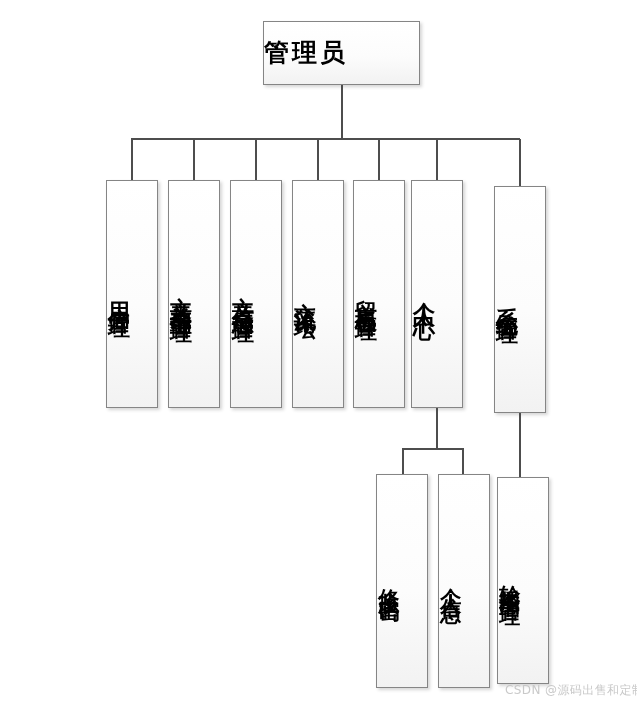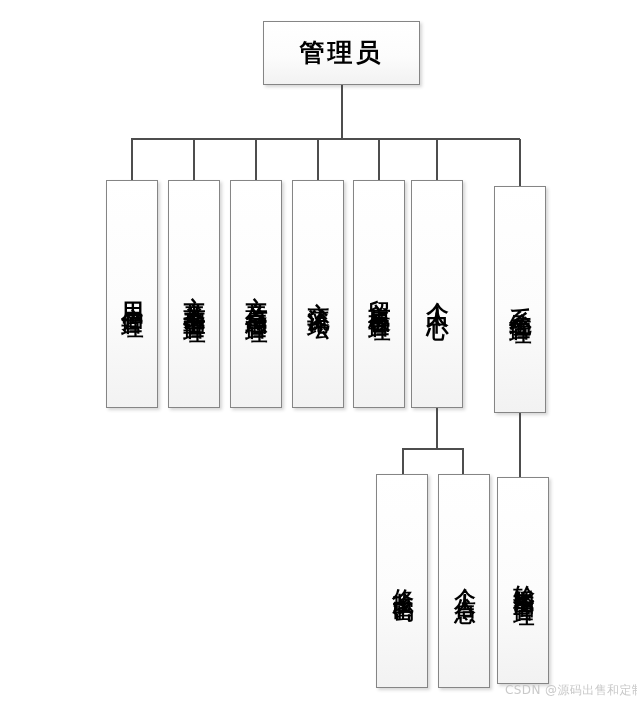--- a/index.html
+++ b/index.html
@@ -19,21 +19,21 @@
   }
   
   .node {
     position: absolute;
     box-sizing: border-box;
     border: 1px solid #858585;
     background: linear-gradient(to bottom, #ffffff 0%, #fcfcfc 55%, #f2f2f2 100%);
     box-shadow: 2px 2px 3px rgba(120,120,120,0.30);
     display: flex;
     align-items: center;
-    justify-content: center;
+    justify-content: flex-start;
     color: #000000;
     line-height: 1.04;
   }
   .node .label {
     display: block;
     text-align: center;
     font-weight: 600;
     letter-spacing: 0.5px;
   }
   

